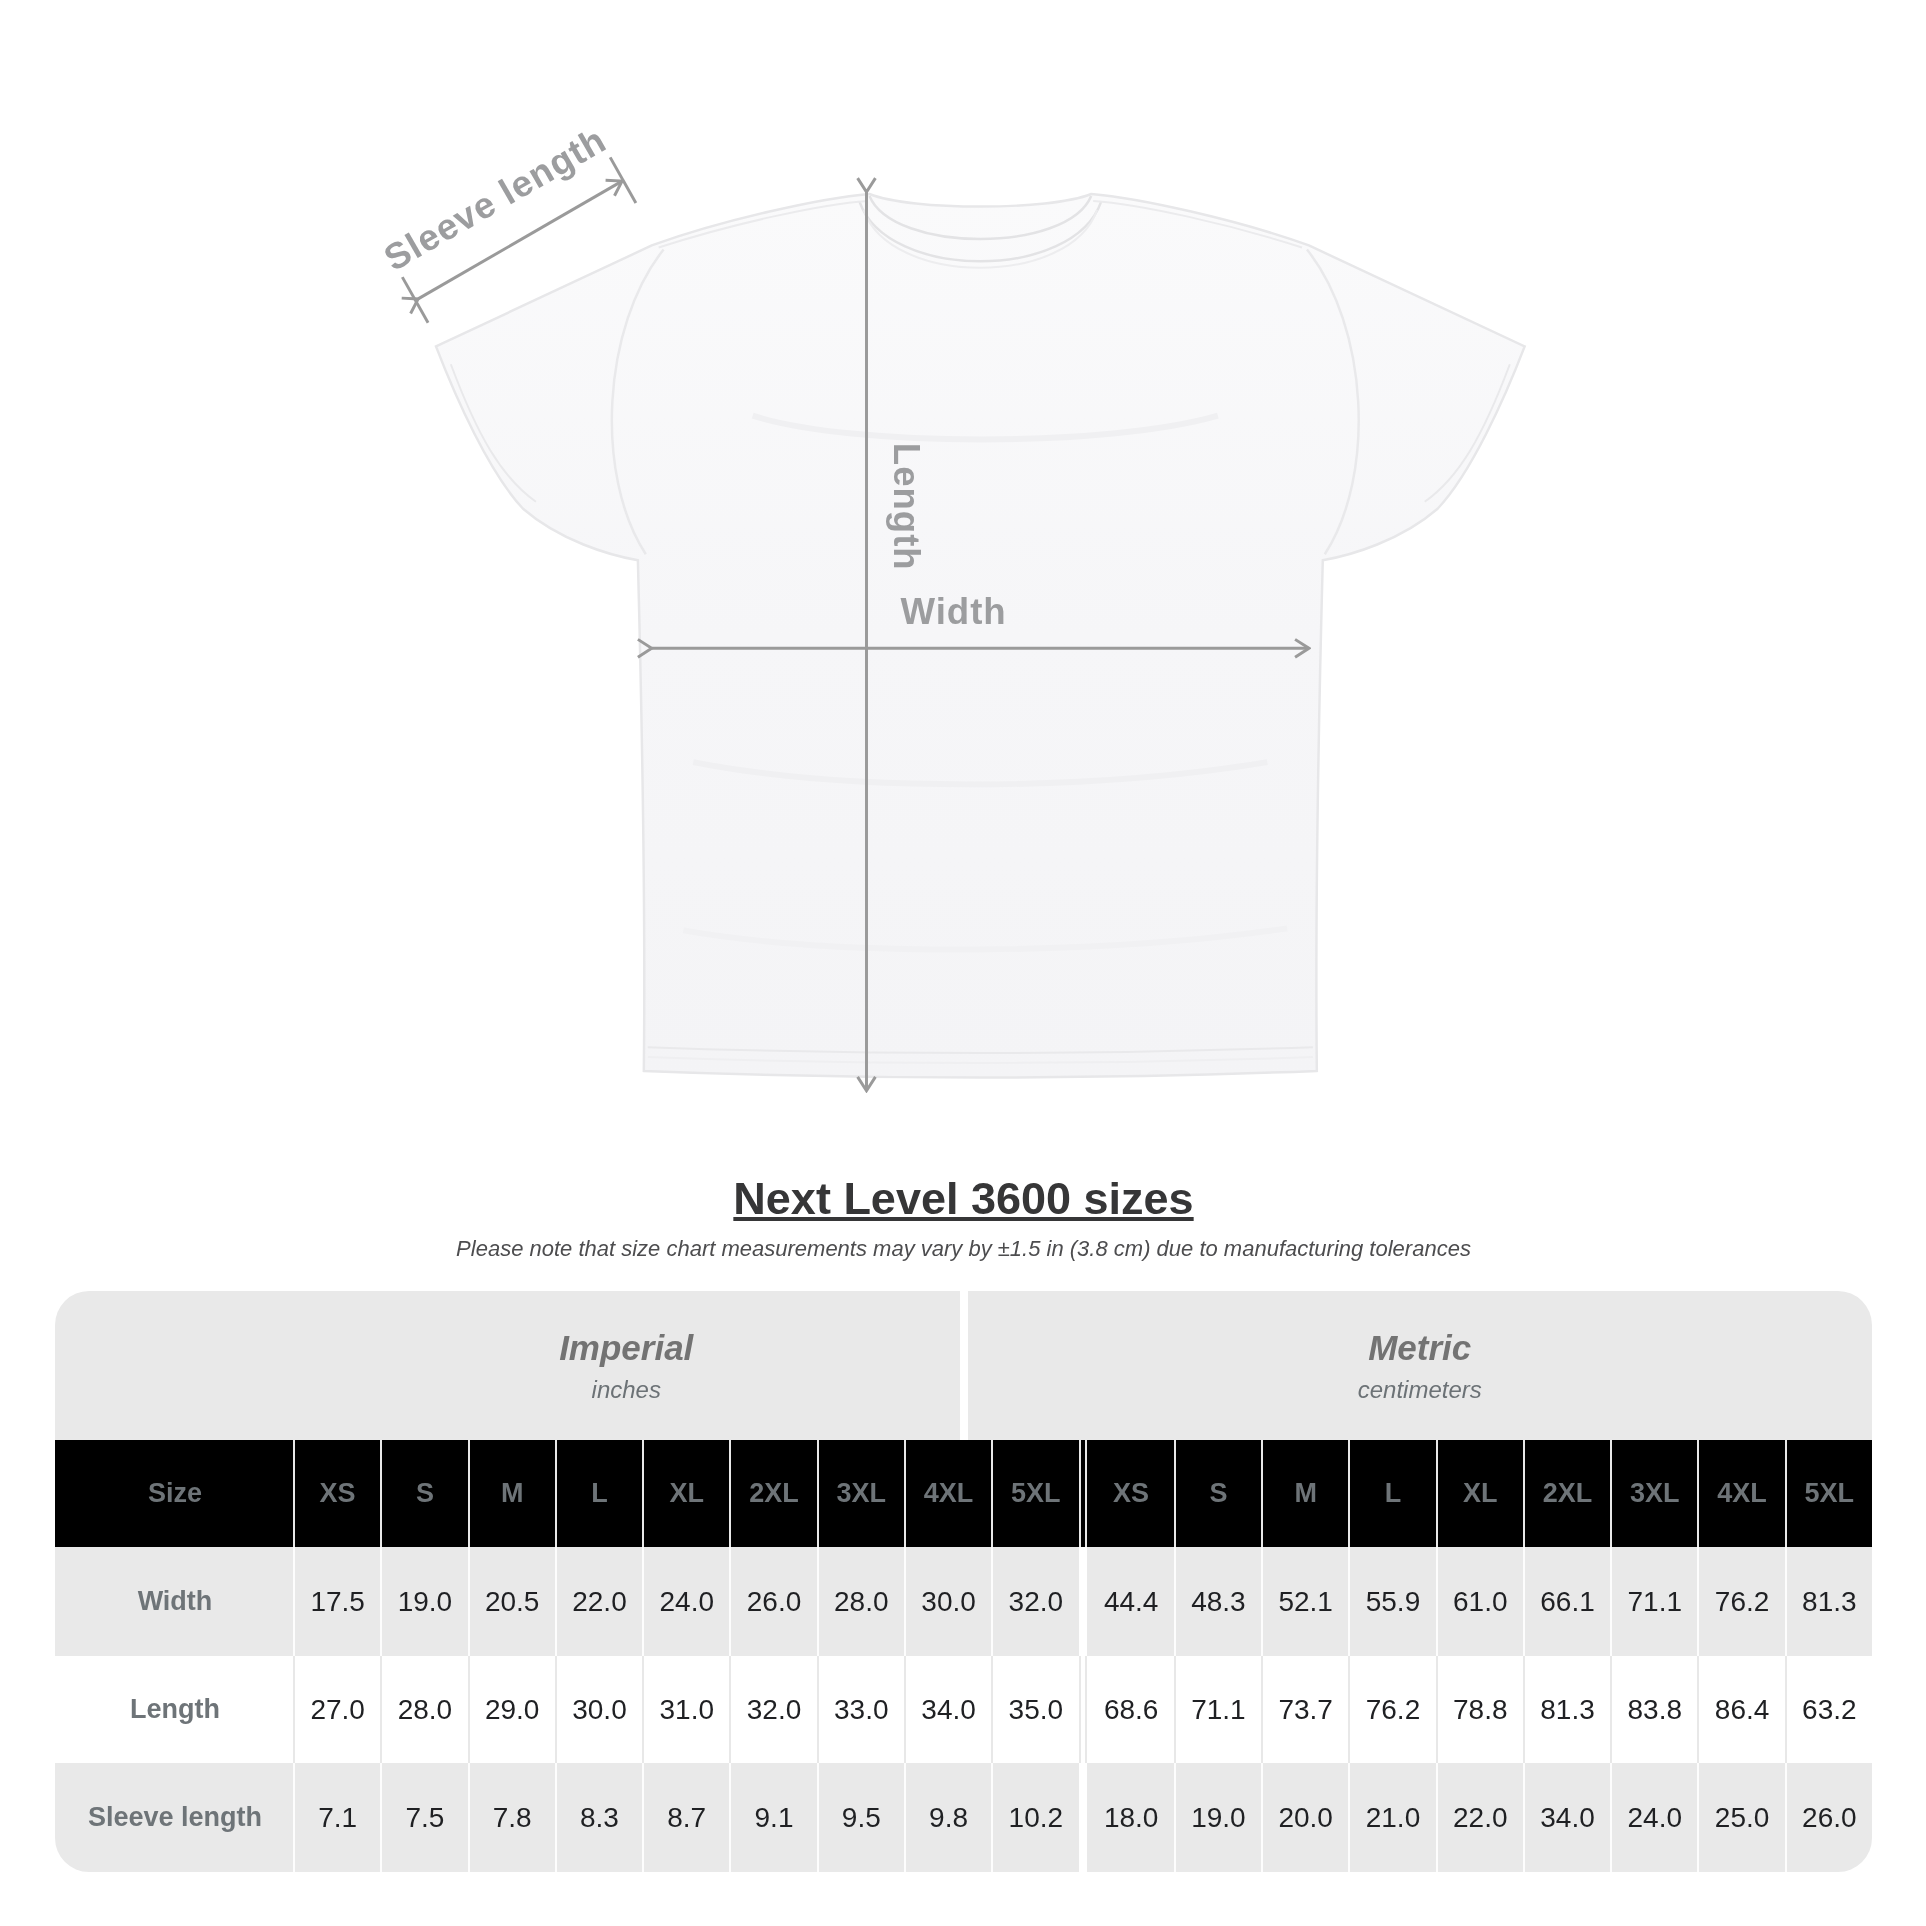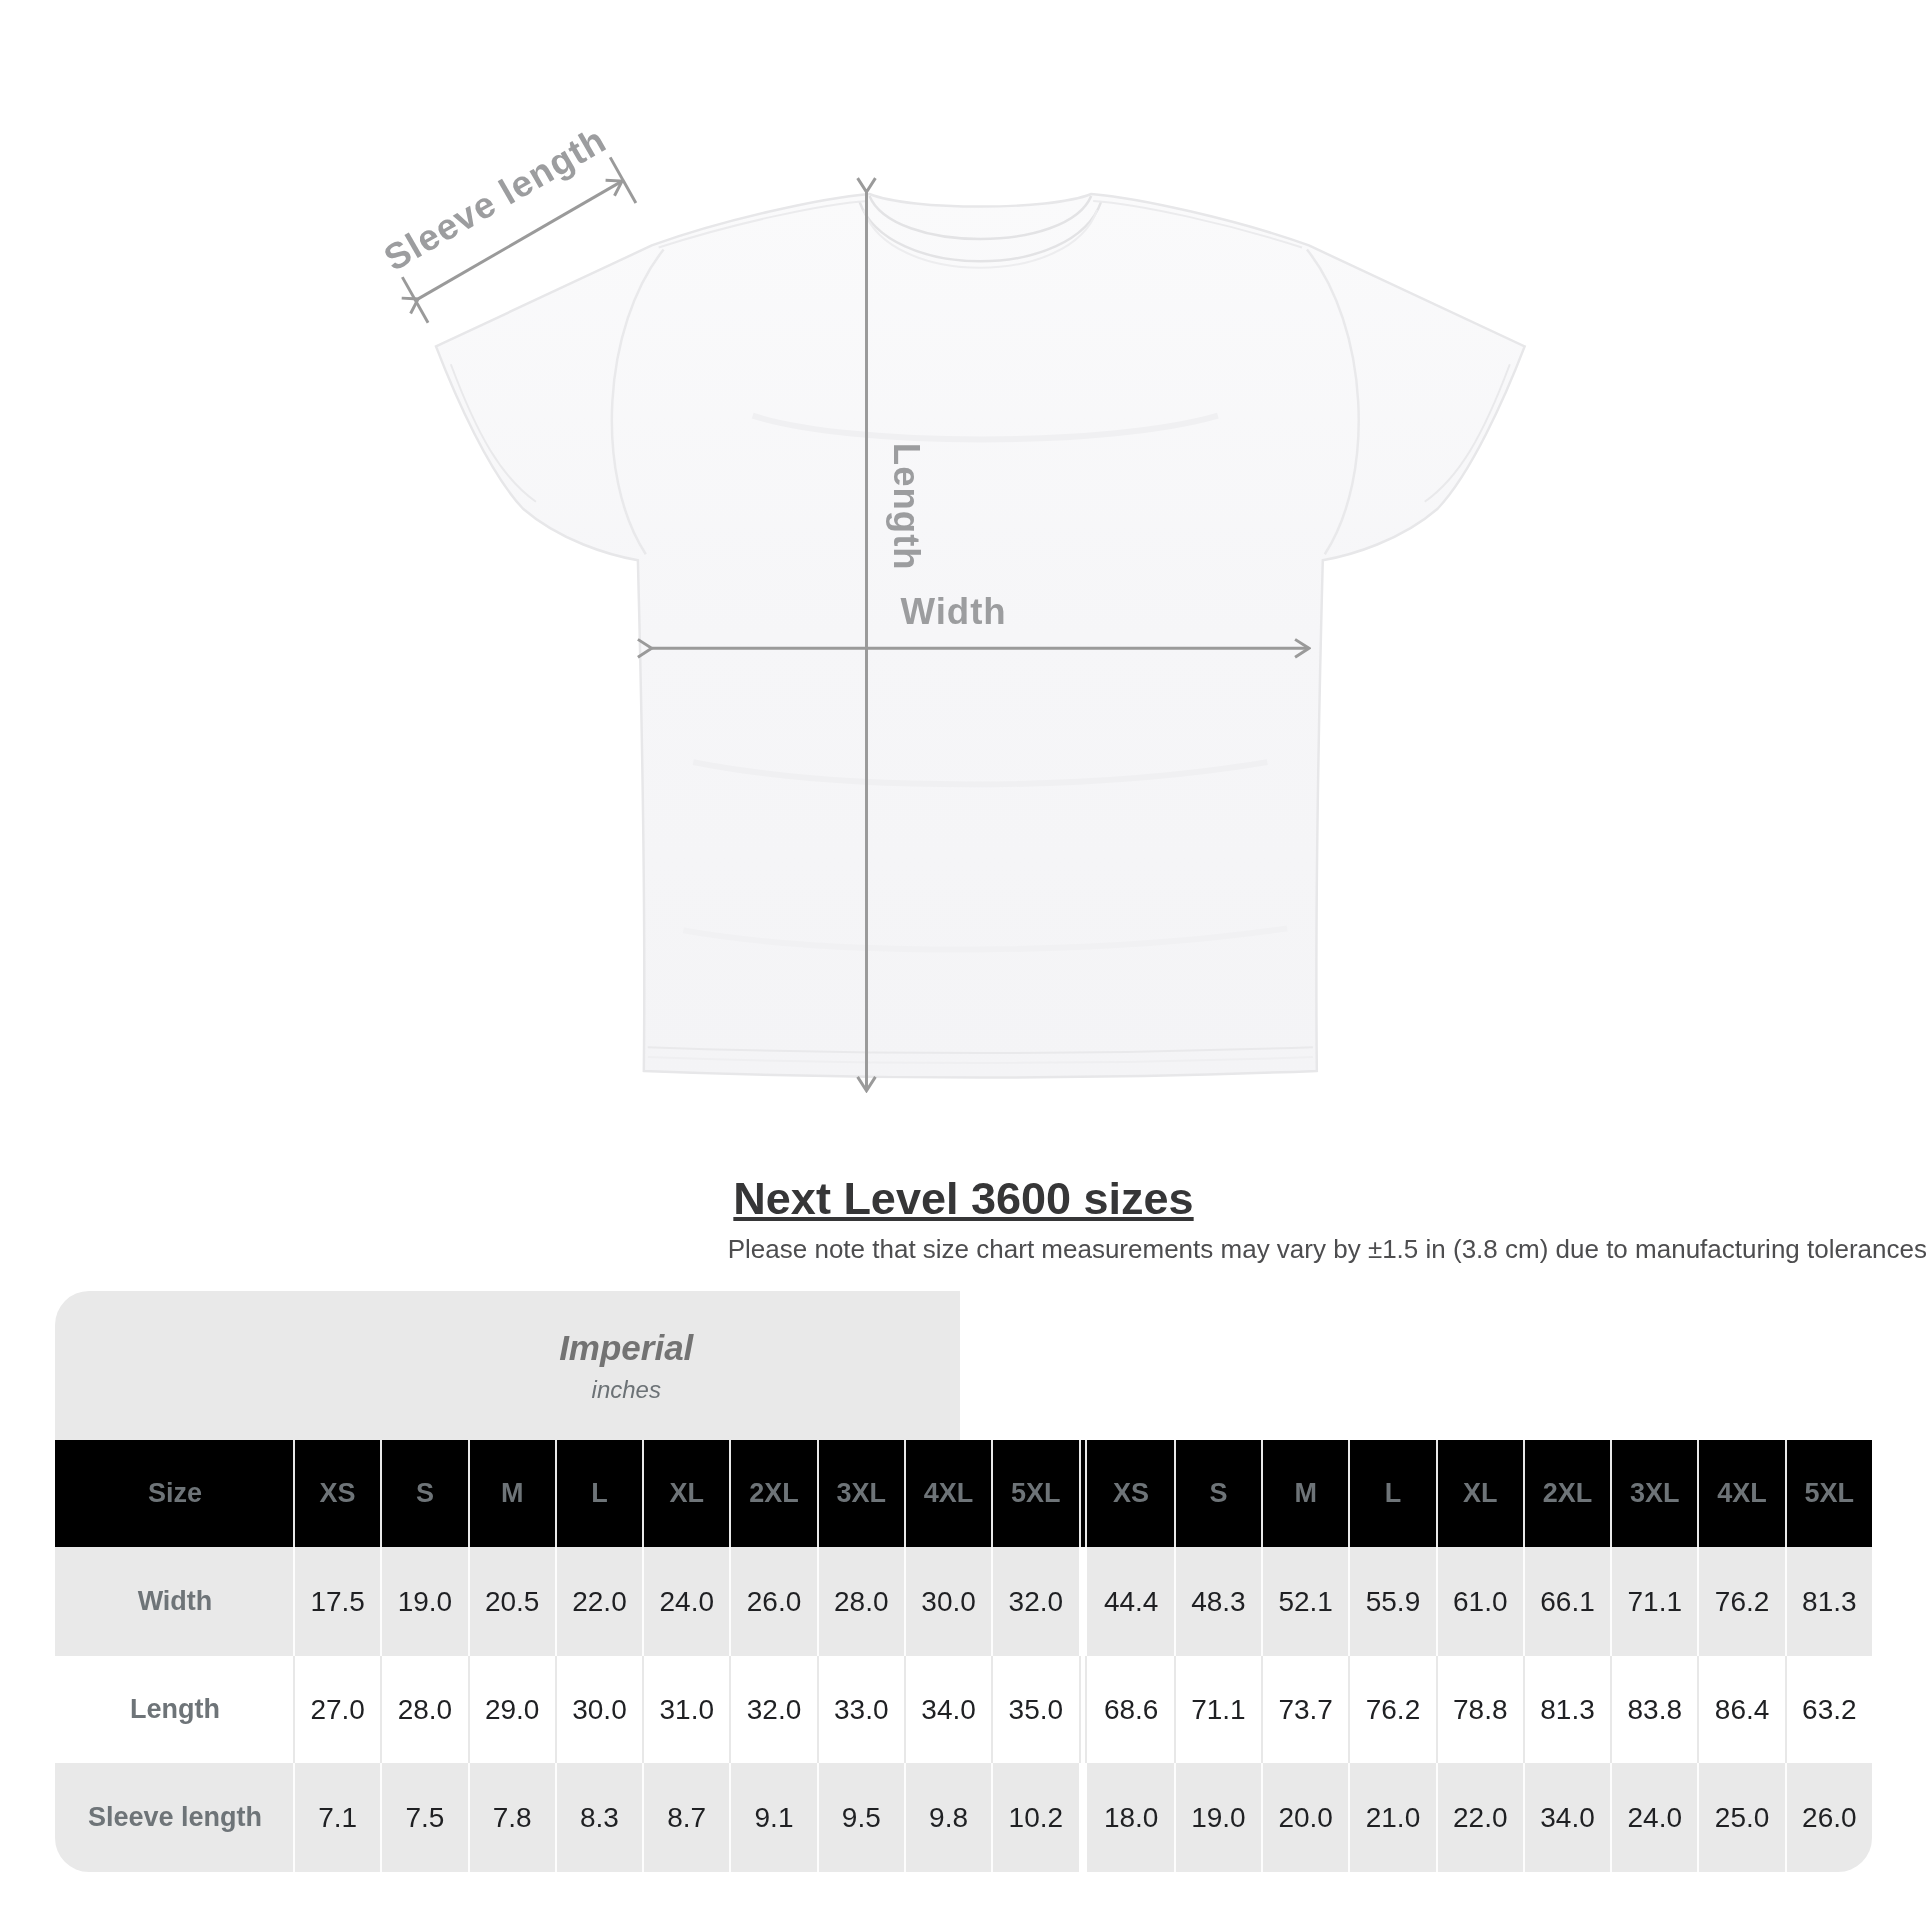--- a/index.html
+++ b/index.html
@@ -15,22 +15,22 @@
   .dim-text {
     font-family:"Liberation Sans", sans-serif;
     font-weight:bold; font-size:37px; fill:#9c9d9f; letter-spacing:1px;
   }
   
   .page-title {
     margin-top:14px; text-align:center;
     font-size:45px; font-weight:bold; color:#363637; line-height:53px;text-decoration:underline;
   }
   .page-subtitle {
-    margin-top:6px; text-align:right;
-    font-size:26px; color:#4d4d4f; line-height:36px;
+    margin-top:6px; text-align:center;
+    font-size:22px; font-style:italic; color:#4d4d4f; line-height:36px;
   }
   
   .size-table {
     width:1817px; margin:24px auto 0 auto;
     border-radius:34px; overflow:hidden; background:#ffffff;
   }
   .unit-band { display:grid; grid-template-columns:1fr 1fr; column-gap:8px; height:149px; }
   .unit-cell {
     background:#e9e9e9; display:flex; flex-direction:column;
     align-items:center; justify-content:center; row-gap:8px;
@@ -124,20 +124,24 @@
 <div class="page-title">Next Level 3600 sizes</div>
 <div class="page-subtitle">Please note that size chart measurements may vary by ±1.5 in (3.8 cm) due to manufacturing tolerances</div>
 
 <div class="size-table">
 
   <div class="unit-band">
     <div class="unit-cell left">
       <div class="unit-name">Imperial</div>
       <div class="unit-sub">inches</div>
     </div>
+    <div class="unit-cell">
+      <div class="unit-name">Metric</div>
+      <div class="unit-sub">centimeters</div>
+    </div>
   </div>
 
   <div class="trow row--header">
       <div class="cell label-col">Size</div>
       <div class="cell head">XS</div>
       <div class="cell head">S</div>
       <div class="cell head">M</div>
       <div class="cell head">L</div>
       <div class="cell head">XL</div>
       <div class="cell head">2XL</div>

